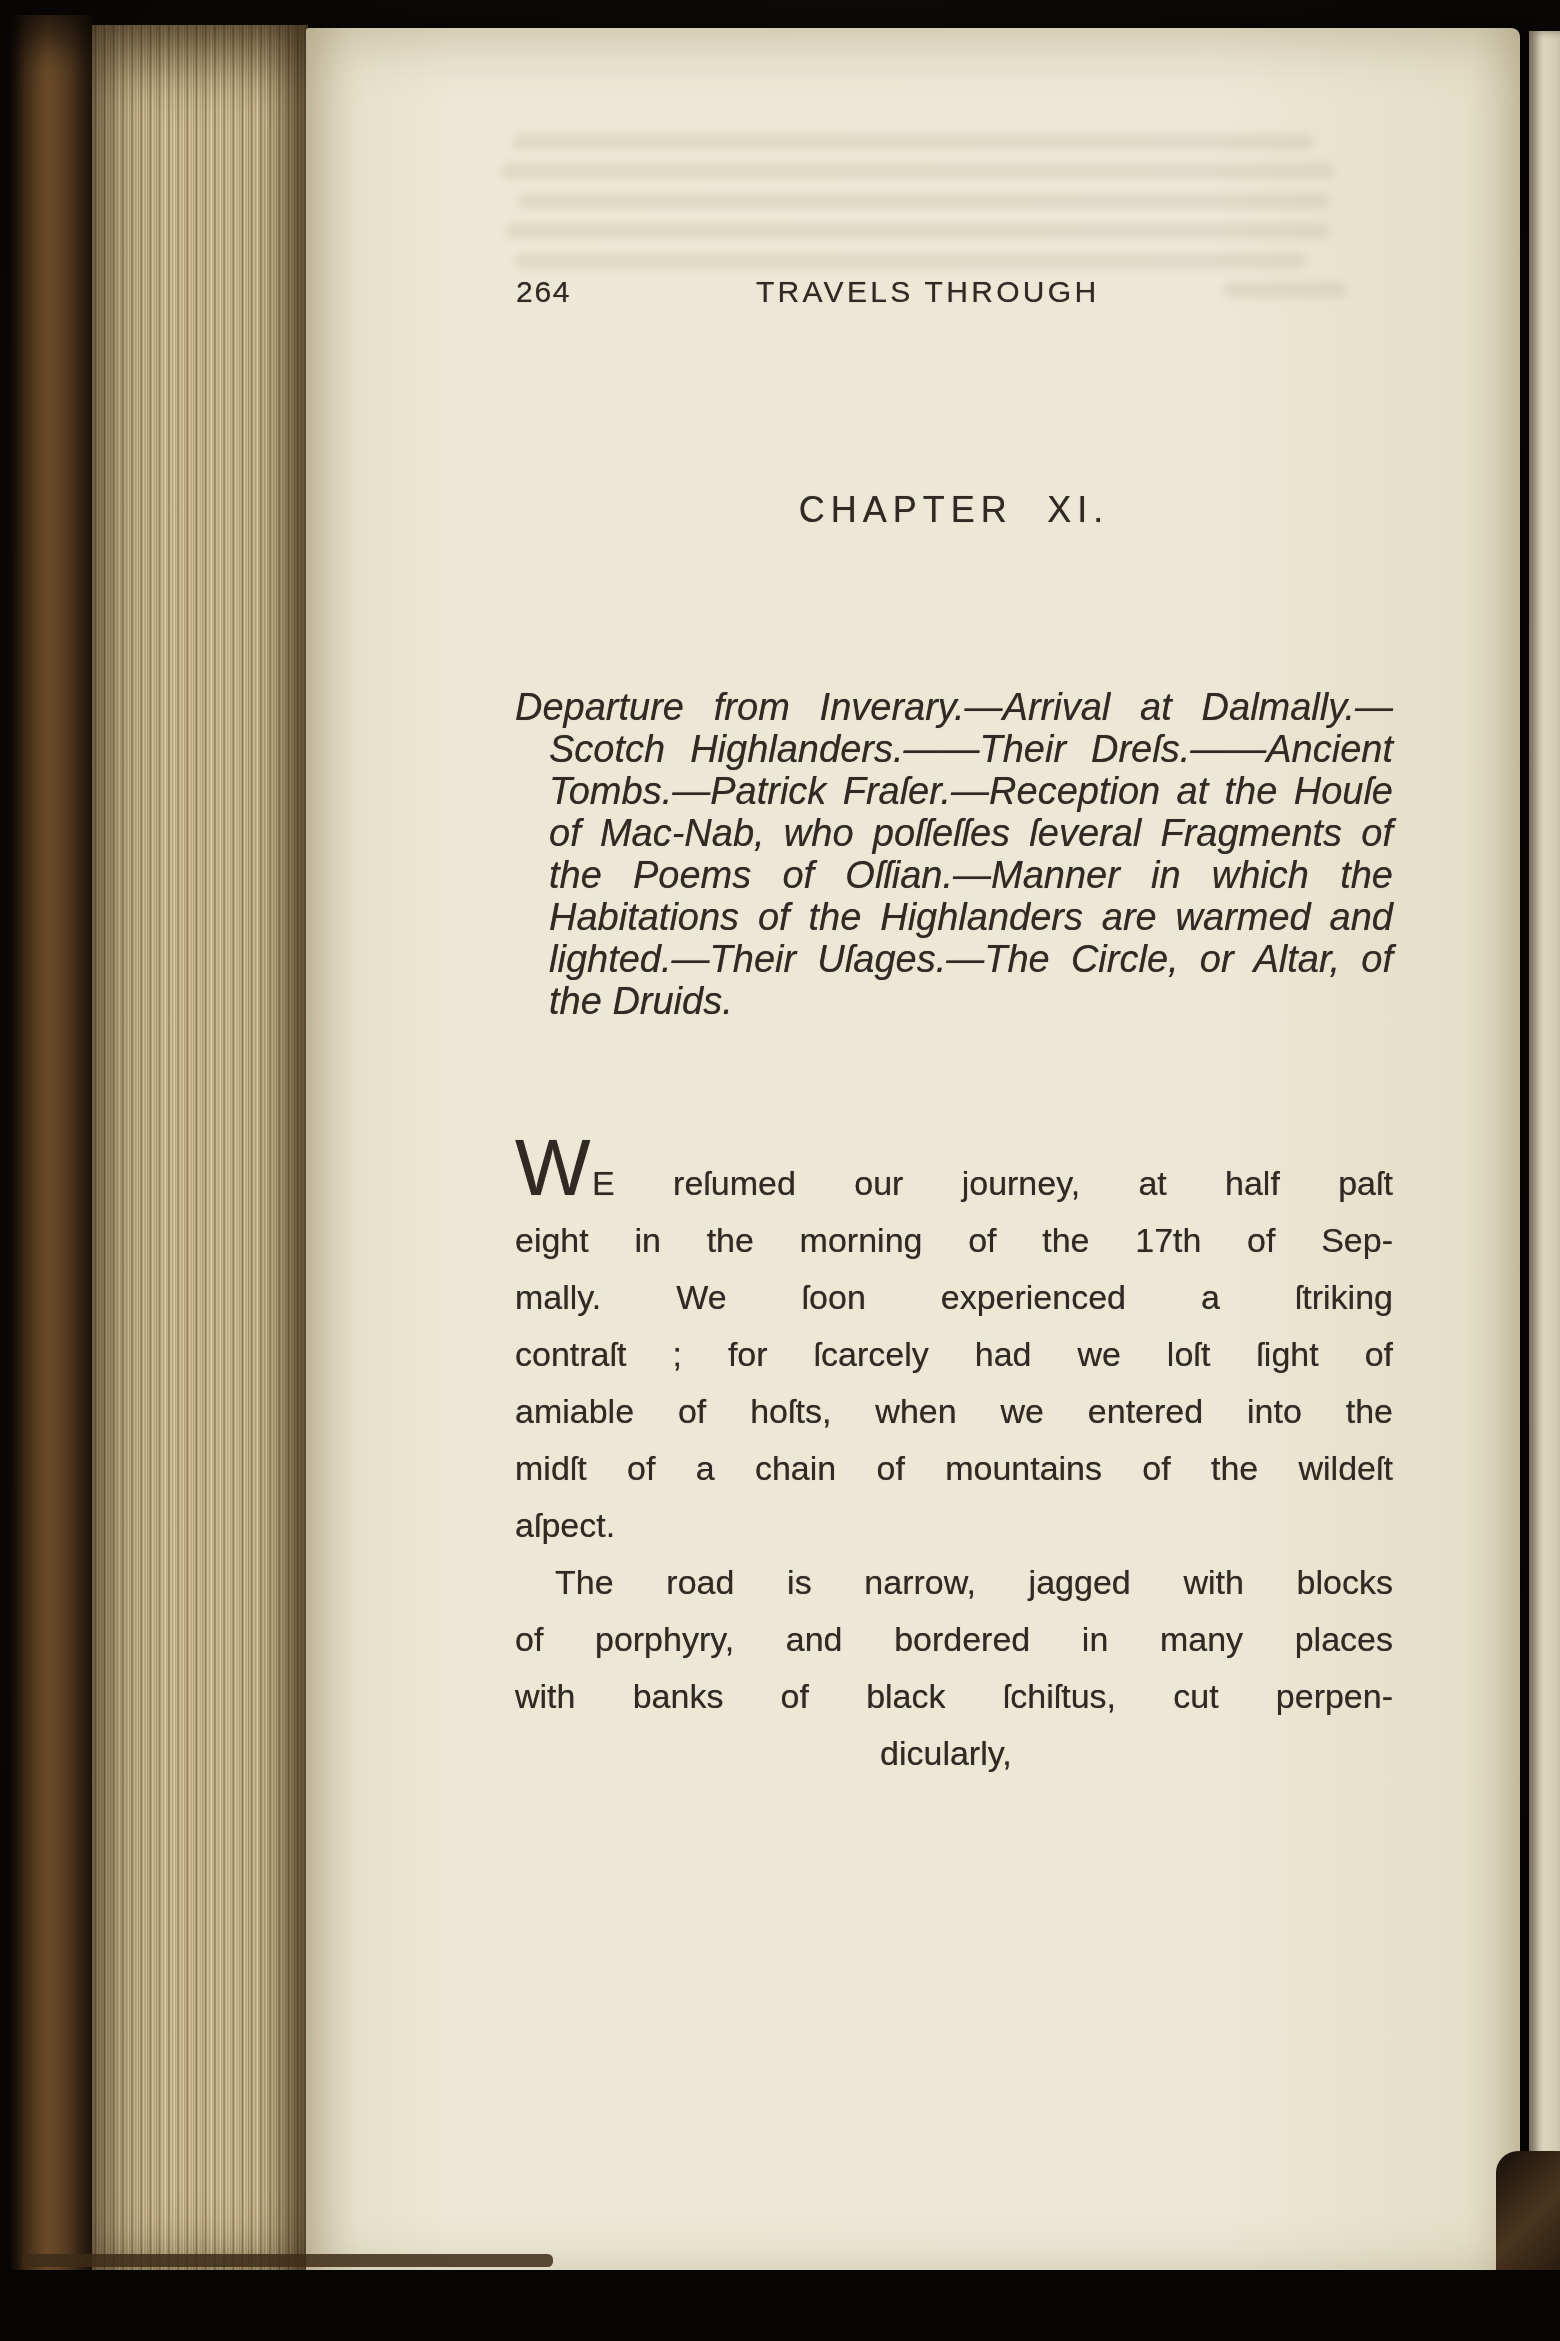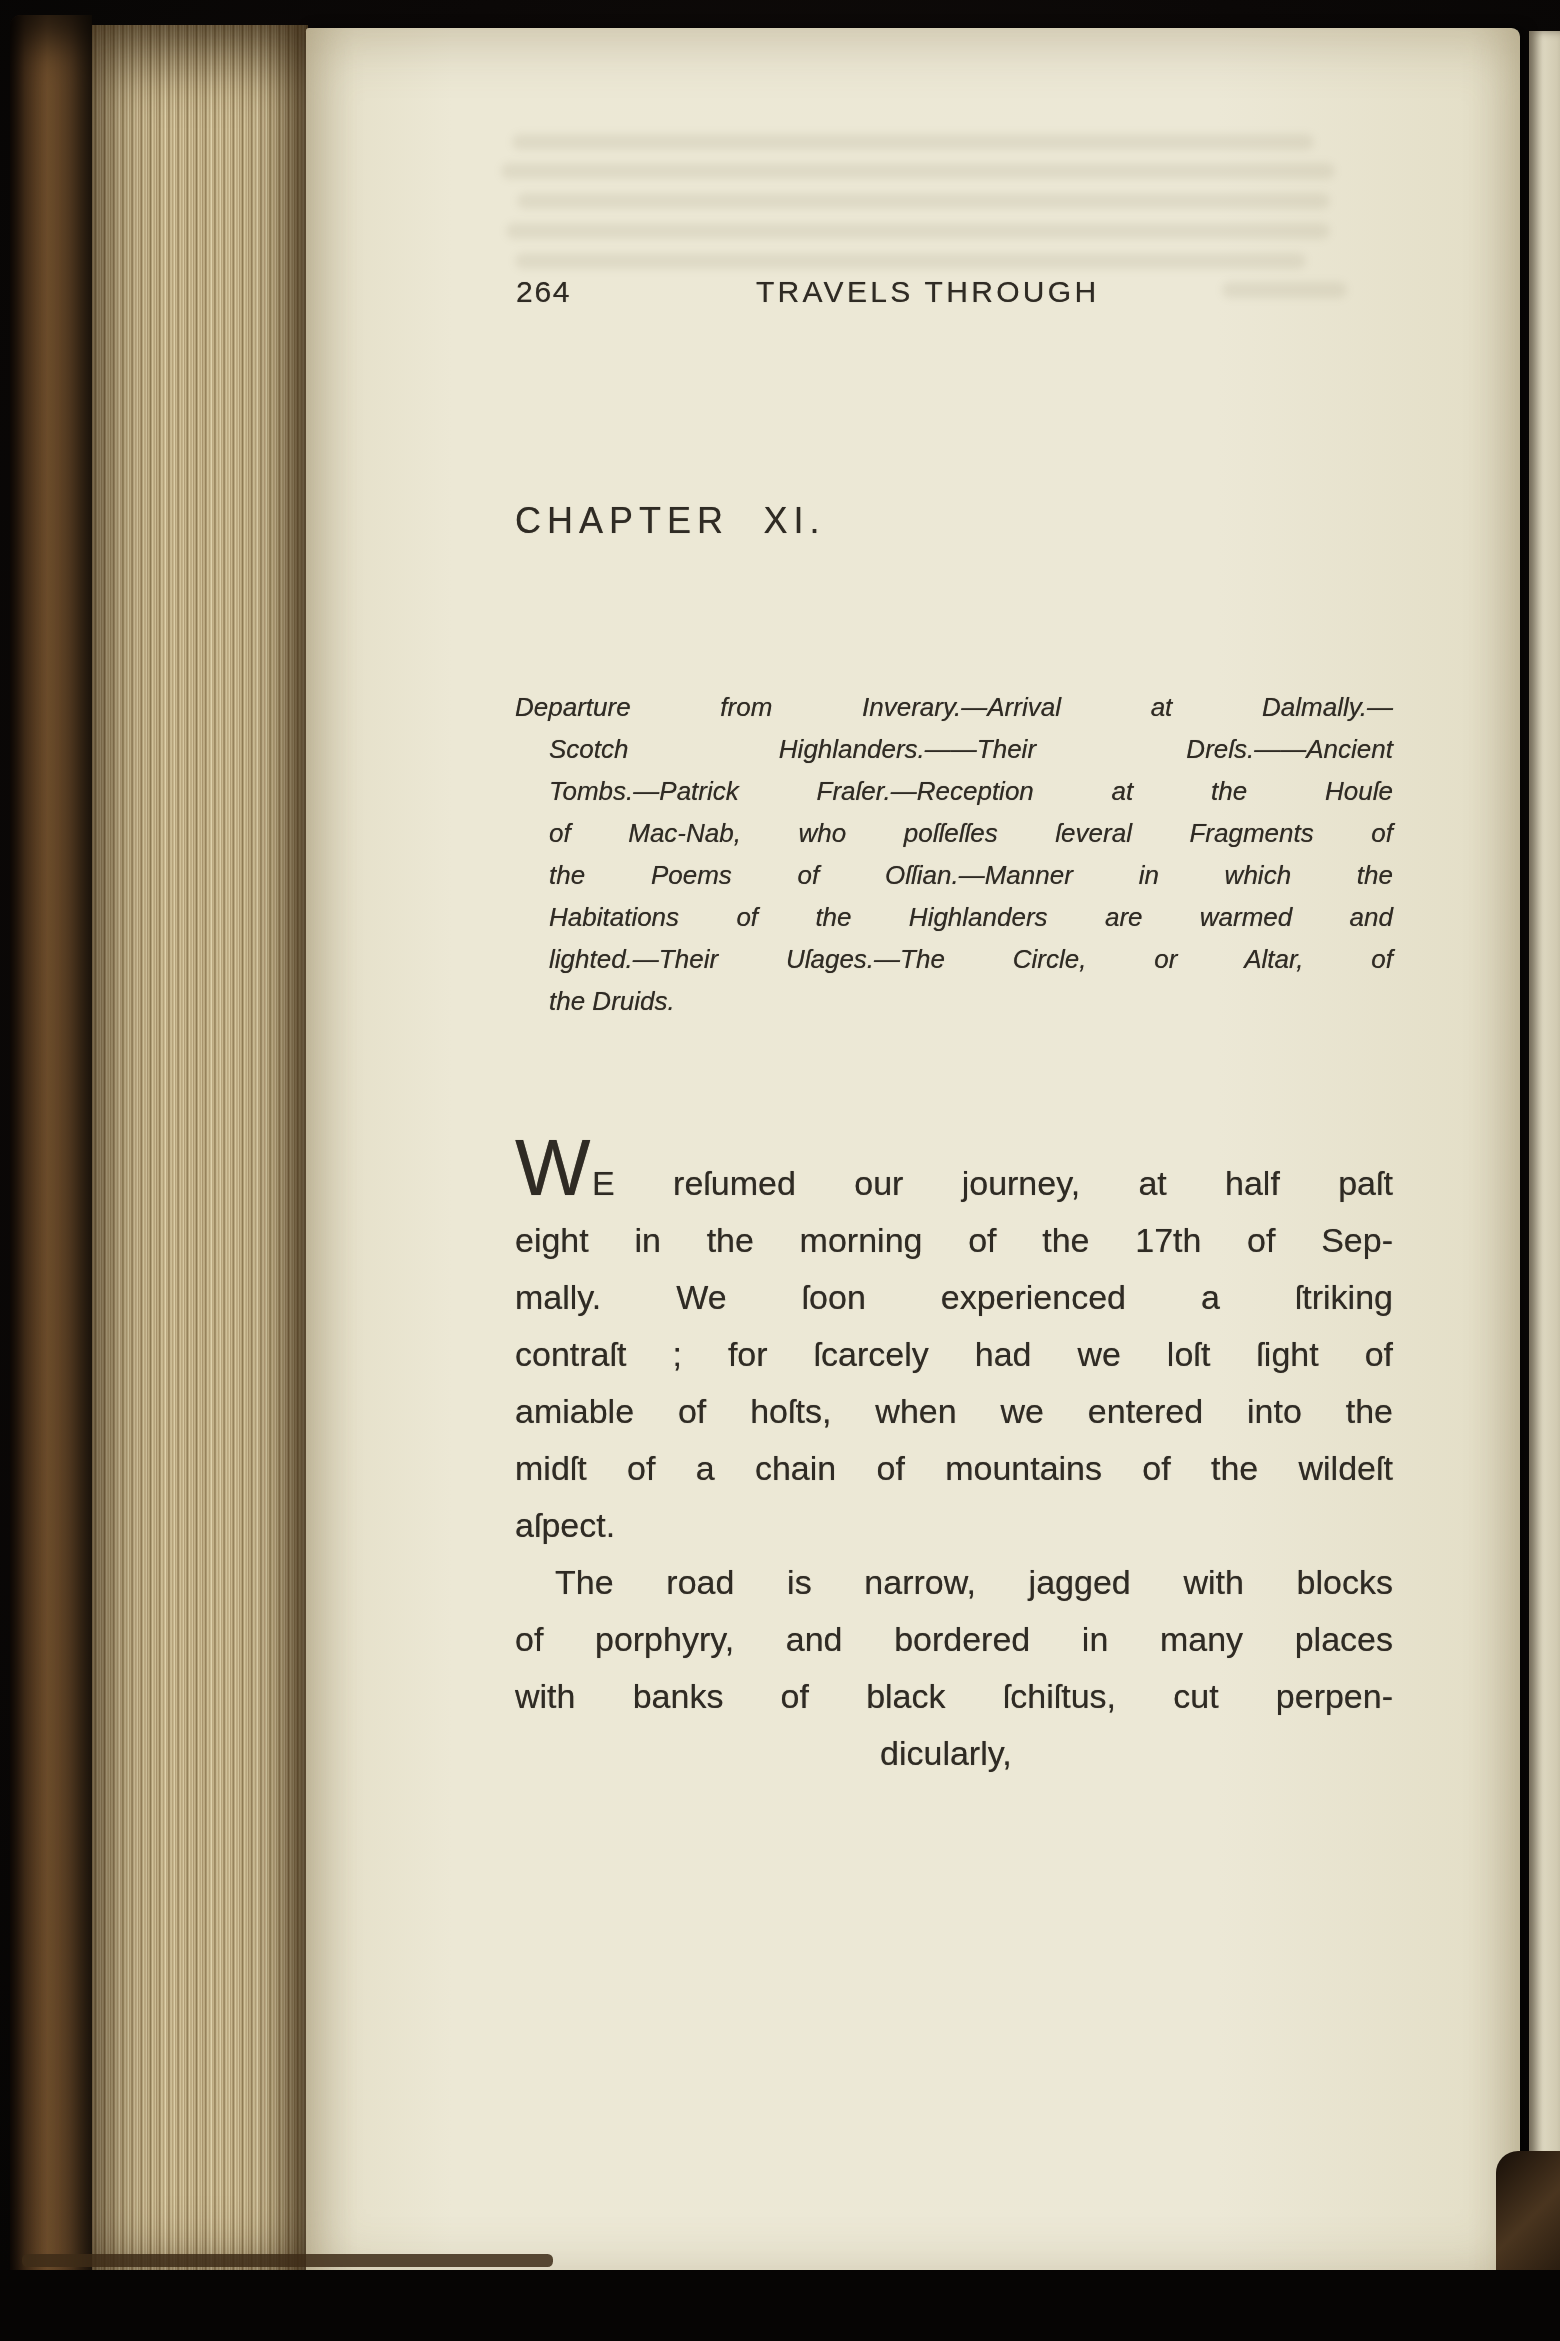--- a/index.html
+++ b/index.html
@@ -50,24 +50,24 @@
     position:absolute;left:209px;top:247px;width:878px;
     text-shadow:0 0 0.7px rgba(47,42,36,.65);
   }
   .header-row{position:relative;height:43px;font-size:30px;}
   .page-number{position:absolute;left:1.1px;top:0;letter-spacing:1.6px;}
   .running-header{
     position:absolute;left:47%;transform:translateX(-50%);top:0;
     letter-spacing:3.3px;white-space:nowrap;
   }
   .chapter-heading{
-    position:absolute;top:225px;width:100%;
+    position:absolute;top:214px;width:100%;text-align:center;
     font-size:36px;letter-spacing:6px;word-spacing:18.4px;white-space:nowrap;
   }
-  .argument{position:absolute;top:411px;width:100%;font-style:italic;font-size:26px;}
+  .argument{position:absolute;top:411px;width:100%;font-style:italic;font-size:38px;}
   .arg-line{
     height:42px;line-height:42px;box-sizing:border-box;padding-left:34px;
     text-align:justify;text-align-last:justify;white-space:normal;
   }
   .arg-line.first{padding-left:0;}
   .arg-line.last{text-align-last:left;}
   .body-text{position:absolute;top:880px;width:100%;font-size:34px;}
   .body-line{height:57px;line-height:57px;text-align:justify;text-align-last:justify;}
   .body-line.last{text-align-last:left;}
   .body-line.indent{text-indent:40px;}

